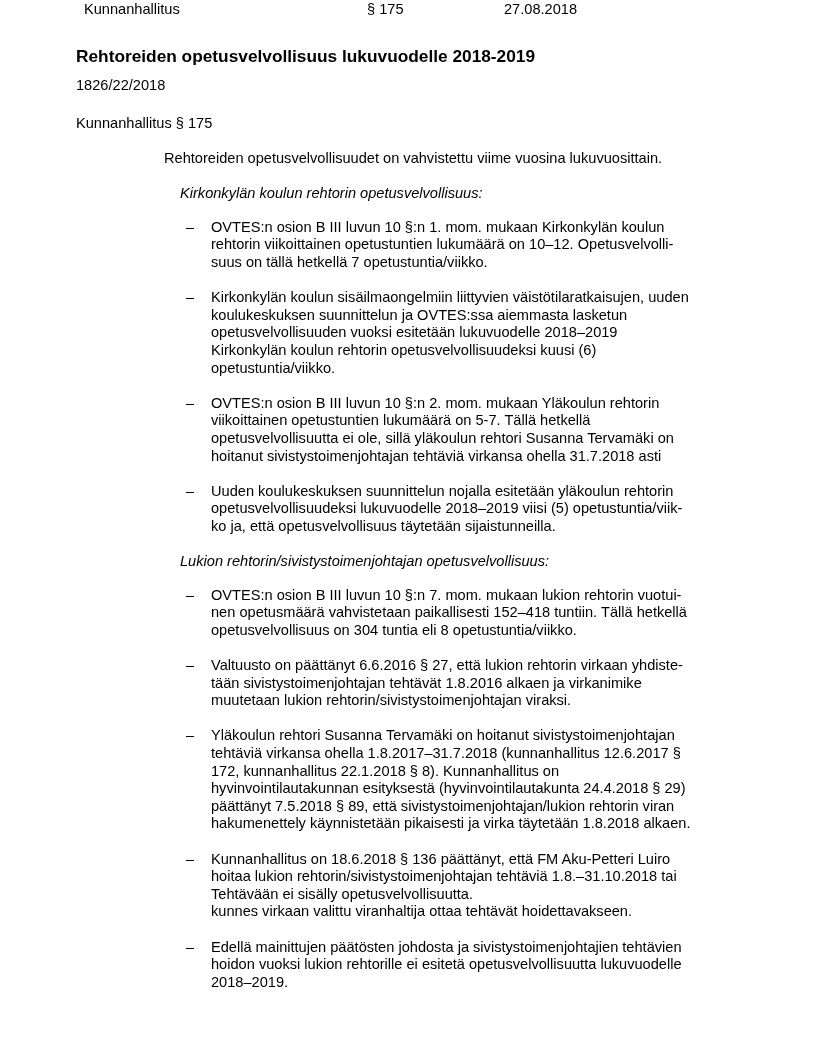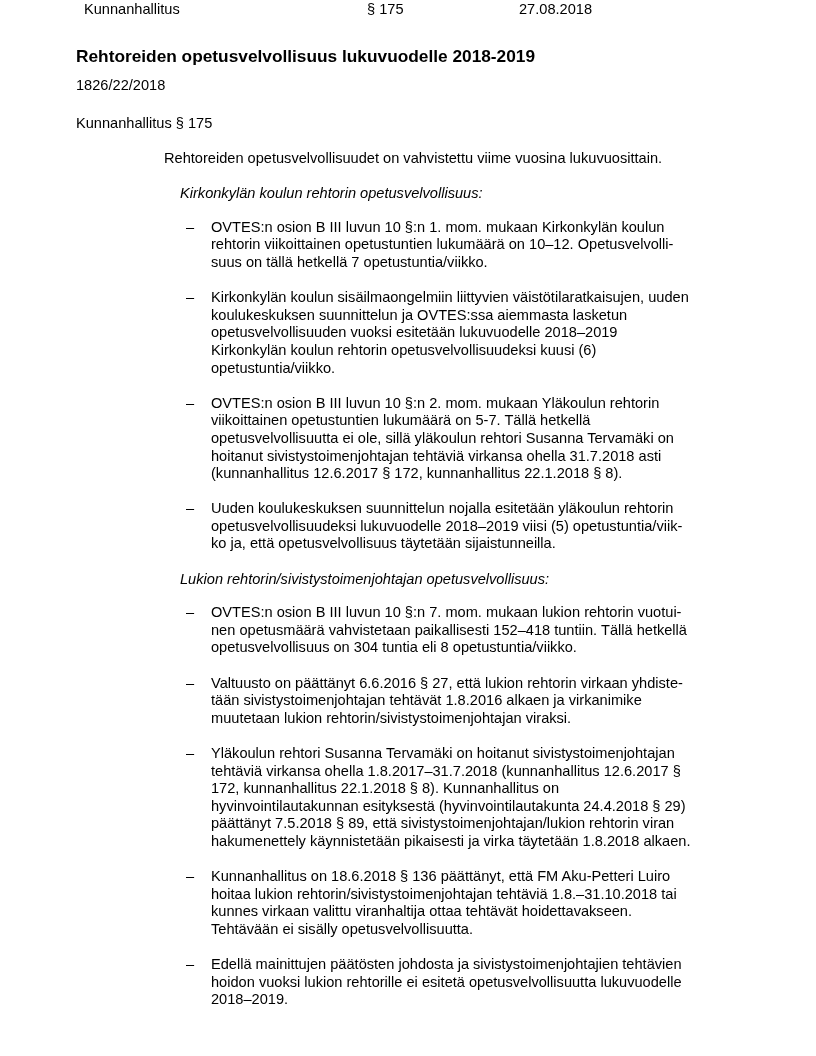--- a/index.html
+++ b/index.html
@@ -25,21 +25,21 @@
       line-height: 18px;
       font-size: 14.6px;
     }
     .header-row span {
       position: absolute;
       top: 0;
       white-space: nowrap;
     }
     .hdr-body { left: 0; margin-left: 8px; }
     .hdr-section { left: 251px; margin-left: 40px; }
-    .hdr-date { left: 443px; }
+    .hdr-date { left: 428px; }
 
     .title {
       position: absolute;
       top: 37px;
       left: 76px;
       font-size: 17.3px;
       font-weight: bold;
       line-height: 22px;
       white-space: nowrap;
       margin-top: 8px;
@@ -120,21 +120,20 @@
         <span class="line">opetusvelvollisuuden vuoksi esitetään lukuvuodelle 2018–2019</span>
         <span class="line">Kirkonkylän koulun rehtorin opetusvelvollisuudeksi kuusi (6)</span>
         <span class="line">opetustuntia/viikko.</span>
       </div>
       <div class="bullet">
         <span class="dash">–</span>
         <span class="line">OVTES:n osion B III luvun 10 §:n 2. mom. mukaan Yläkoulun rehtorin</span>
         <span class="line">viikoittainen opetustuntien lukumäärä on 5-7. Tällä hetkellä</span>
         <span class="line">opetusvelvollisuutta ei ole, sillä yläkoulun rehtori Susanna Tervamäki on</span>
         <span class="line">hoitanut sivistystoimenjohtajan tehtäviä virkansa ohella 31.7.2018 asti</span>
-        <span class="line">(kunnanhallitus 12.6.2017 § 172, kunnanhallitus 22.1.2018 § 8).</span>
       </div>
       <div class="bullet">
         <span class="dash">–</span>
         <span class="line">Uuden koulukeskuksen suunnittelun nojalla esitetään yläkoulun rehtorin</span>
         <span class="line">opetusvelvollisuudeksi lukuvuodelle 2018–2019 viisi (5) opetustuntia/viik-</span>
         <span class="line">ko ja, että opetusvelvollisuus täytetään sijaistunneilla.</span>
       </div>
       <p class="group-heading">Lukion rehtorin/sivistystoimenjohtajan opetusvelvollisuus:</p>
       <div class="bullet">
         <span class="dash">–</span>
@@ -154,22 +153,22 @@
         <span class="line">tehtäviä virkansa ohella 1.8.2017–31.7.2018 (kunnanhallitus 12.6.2017 §</span>
         <span class="line">172, kunnanhallitus 22.1.2018 § 8). Kunnanhallitus on</span>
         <span class="line">hyvinvointilautakunnan esityksestä (hyvinvointilautakunta 24.4.2018 § 29)</span>
         <span class="line">päättänyt 7.5.2018 § 89, että sivistystoimenjohtajan/lukion rehtorin viran</span>
         <span class="line">hakumenettely käynnistetään pikaisesti ja virka täytetään 1.8.2018 alkaen.</span>
       </div>
       <div class="bullet">
         <span class="dash">–</span>
         <span class="line">Kunnanhallitus on 18.6.2018 § 136 päättänyt, että FM Aku-Petteri Luiro</span>
         <span class="line">hoitaa lukion rehtorin/sivistystoimenjohtajan tehtäviä 1.8.–31.10.2018 tai</span>
+        <span class="line">Tehtävään ei sisälly opetusvelvollisuutta.</span>
         <span class="line">kunnes virkaan valittu viranhaltija ottaa tehtävät hoidettavakseen.</span>
-        <span class="line">Tehtävään ei sisälly opetusvelvollisuutta.</span>
       </div>
       <div class="bullet">
         <span class="dash">–</span>
         <span class="line">Edellä mainittujen päätösten johdosta ja sivistystoimenjohtajien tehtävien</span>
         <span class="line">hoidon vuoksi lukion rehtorille ei esitetä opetusvelvollisuutta lukuvuodelle</span>
         <span class="line">2018–2019.</span>
       </div>
     </div>
 </div>
 

